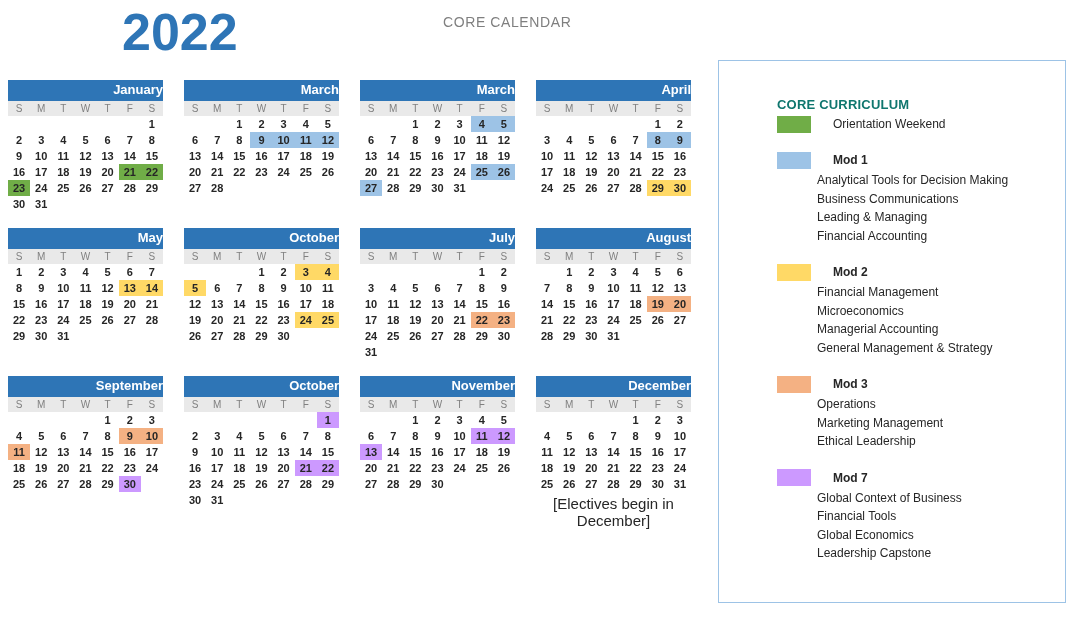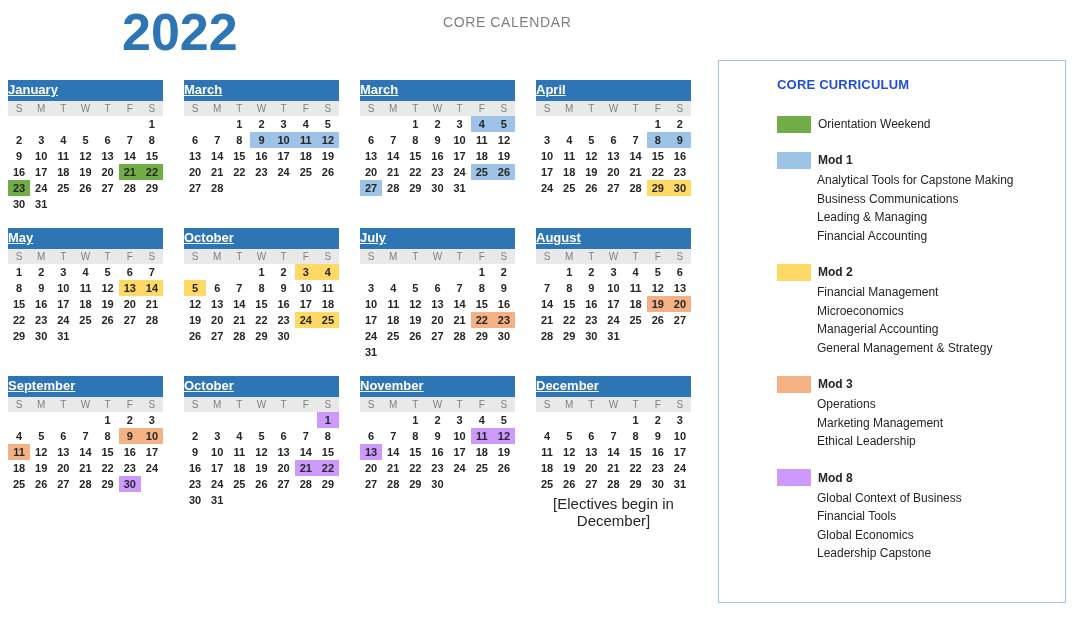--- a/index.html
+++ b/index.html
@@ -51,24 +51,23 @@
     margin-bottom: 16px;
   }
   .month {
     width: 155px;
   }
   .month-name {
     background: #2E75B6;
     color: #ffffff;
     font-weight: bold;
     font-size: 13px;
-    text-align: left;
+    text-align: right;
     padding: 3px 0 4px 0;
     line-height: 14px;
-    text-decoration: underline;
   }
   table.month-grid {
     border-collapse: collapse;
     width: 155px;
     table-layout: fixed;
   }
   table.month-grid th {
     background: #E9E9E9;
     color: #808080;
     font-size: 10px;
@@ -110,24 +109,24 @@
     top: 60px;
     width: 348px;
     height: 543px;
     border: 1px solid #9DC3E6;
     box-sizing: border-box;
     background: #ffffff;
   }
   .legend-title {
     position: absolute;
     left: 58px;
-    top: 16px;
+    top: 36px;
     font-size: 13px;
     font-weight: bold;
-    color: #1d4ed8;
+    color: #0f766e;
     letter-spacing: 0.2px;
   }
   .legend-body {
     position: absolute;
     left: 58px;
     top: 54px;
     right: 10px;
   }
   .legend-group {
     margin-bottom: 18px;
@@ -138,21 +137,21 @@
     align-items: center;
     height: 18px;
     margin-bottom: 2px;
   }
   .swatch {
     width: 34px;
     height: 17px;
     flex: 0 0 34px;
   }
   .legend-head-label {
-    margin-left: 7px;
+    margin-left: 22px;
     font-size: 12px;
     color: #262626;
   }
   .legend-head-label.bold { font-weight: bold; }
   .legend-courses {
     margin-left: 40px;
   }
   .legend-course {
     font-size: 12px;
     color: #262626;
@@ -968,21 +967,21 @@
           <span class="swatch" style="background: rgb(112, 173, 71);"></span>
           <span class="legend-head-label">Orientation Weekend</span>
         </div>
       </div>
       <div class="legend-group">
         <div class="legend-head">
           <span class="swatch" style="background: rgb(157, 195, 230);"></span>
           <span class="legend-head-label bold">Mod 1</span>
         </div>
         <div class="legend-courses">
-          <div class="legend-course">Analytical Tools for Capstone Making</div>
+          <div class="legend-course">Analytical Tools for Decision Making</div>
           <div class="legend-course">Business Communications</div>
           <div class="legend-course">Leading &amp; Managing</div>
           <div class="legend-course">Financial Accounting</div>
         </div>
       </div>
       <div class="legend-group">
         <div class="legend-head">
           <span class="swatch" style="background: rgb(255, 217, 102);"></span>
           <span class="legend-head-label bold">Mod 2</span>
         </div>
@@ -1000,21 +999,21 @@
         </div>
         <div class="legend-courses">
           <div class="legend-course">Operations</div>
           <div class="legend-course">Marketing Management</div>
           <div class="legend-course">Ethical Leadership</div>
         </div>
       </div>
       <div class="legend-group">
         <div class="legend-head">
           <span class="swatch" style="background: rgb(204, 153, 255);"></span>
-          <span class="legend-head-label bold">Mod 8</span>
+          <span class="legend-head-label bold">Mod 7</span>
         </div>
         <div class="legend-courses">
           <div class="legend-course">Global Context of Business</div>
           <div class="legend-course">Financial Tools</div>
           <div class="legend-course">Global Economics</div>
           <div class="legend-course">Leadership Capstone</div>
         </div>
       </div>
     </div>
 </div>

